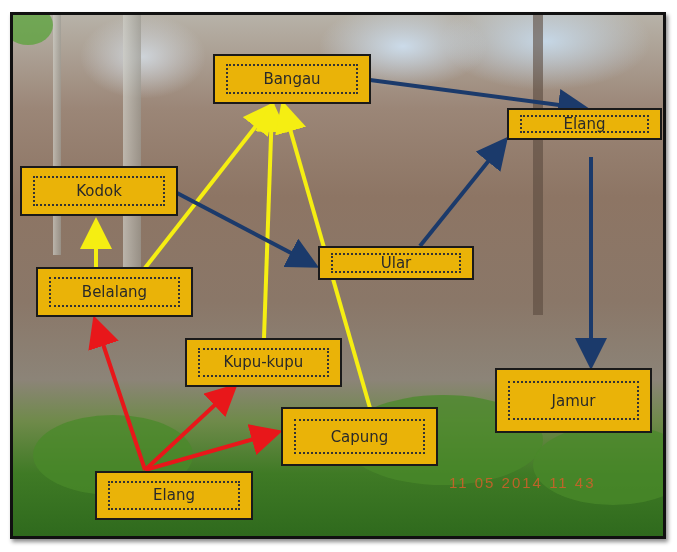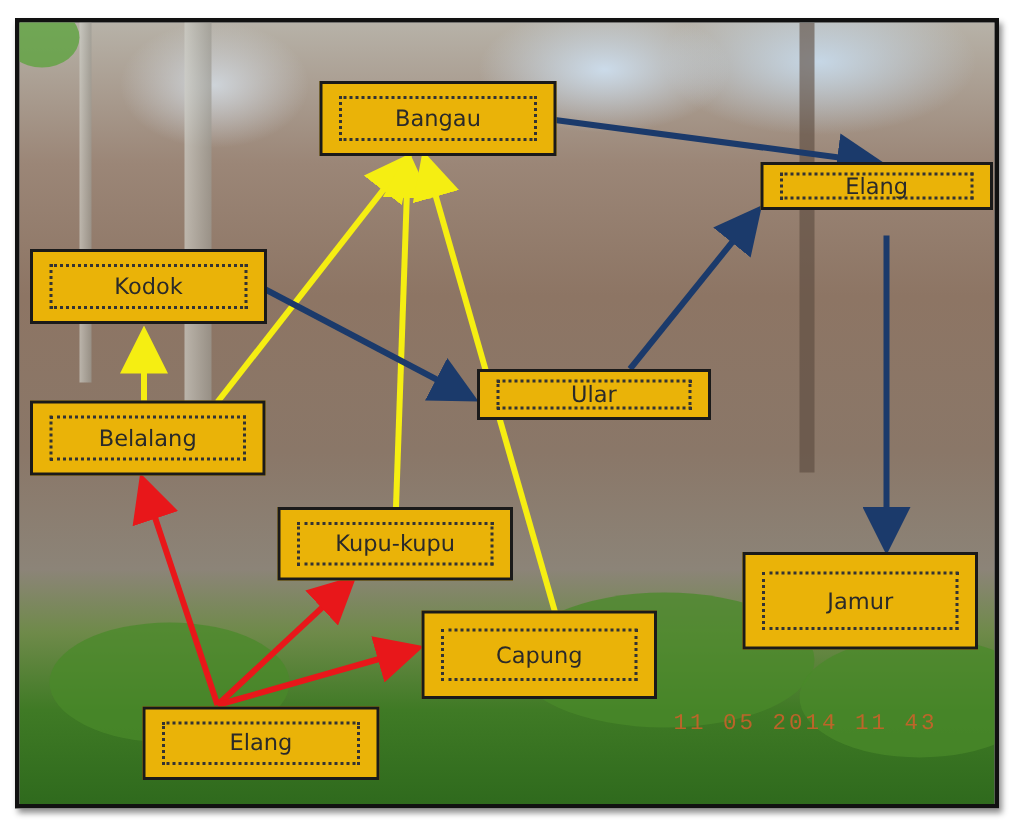--- a/index.html
+++ b/index.html
@@ -23,21 +23,21 @@
     display:flex; align-items:center; justify-content:center;
   }
   .node-inner {
     border:2px dotted #333; box-sizing:border-box;
     display:flex; align-items:center; justify-content:center;
     font-size:15px; color:#2a2a2a; width:86%; height:64%;
   }
   svg.arrows { position:absolute; left:0; top:0; }
   .timestamp {
     position:absolute; left:449px; top:474px; color:#d2602a; font-size:15px;
-    letter-spacing:2px; opacity:.85; font-family:Liberation Mono, monospace;
+    letter-spacing:2px; opacity:.85; font-family:Liberation Sans, sans-serif;
   }
 </style>
 </head>
 <body>
 
 <div class="frame">
   <div class="photo-layer">
     <div class="trunk" style="left:110px;top:0;width:18px;height:260px;"></div>
     <div class="trunk" style="left:520px;top:0;width:10px;height:300px;background:#5a4a3e;opacity:.6;"></div>
     <div class="trunk" style="left:40px;top:0;width:8px;height:240px;"></div>
@@ -81,21 +81,21 @@
 </div>
 <div class="node" style="left:507px;top:108px;width:155px;height:32px;">
   <div class="node-inner">Elang</div>
 </div>
 <div class="node" style="left:20px;top:166px;width:158px;height:50px;">
   <div class="node-inner">Kodok</div>
 </div>
 <div class="node" style="left:318px;top:246px;width:156px;height:34px;">
   <div class="node-inner">Ular</div>
 </div>
-<div class="node" style="left:20px;top:267px;width:157px;height:50px;">
+<div class="node" style="left:36px;top:267px;width:157px;height:50px;">
   <div class="node-inner">Belalang</div>
 </div>
 <div class="node" style="left:185px;top:338px;width:157px;height:49px;">
   <div class="node-inner">Kupu-kupu</div>
 </div>
 <div class="node" style="left:281px;top:407px;width:157px;height:59px;">
   <div class="node-inner">Capung</div>
 </div>
 <div class="node" style="left:495px;top:368px;width:157px;height:65px;">
   <div class="node-inner">Jamur</div>

